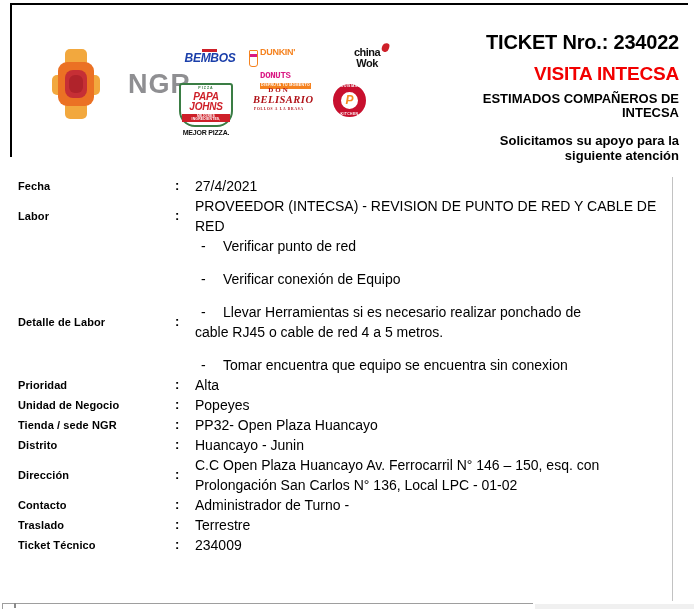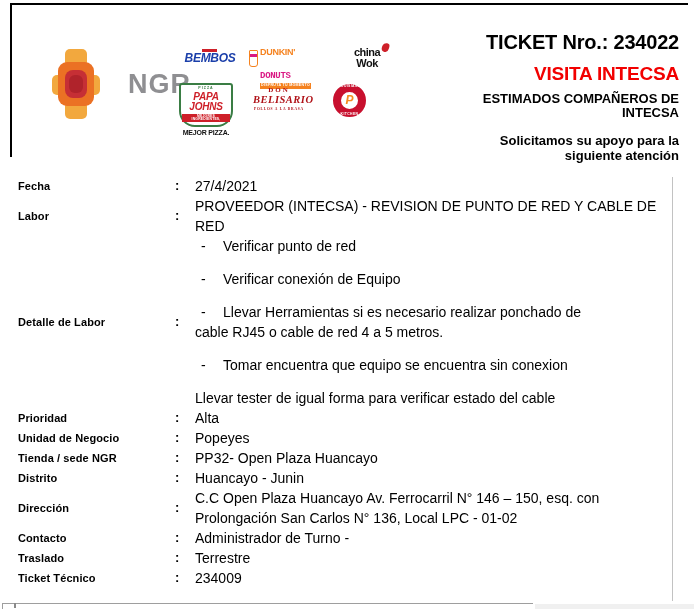--- a/index.html
+++ b/index.html
@@ -191,27 +191,20 @@
 cable RJ45 o cable de red 4 a 5 metros.</span></div>
         </div>
       </div>
       <div class="field-row gap">
         <div class="field-label"></div>
         <div class="field-colon"></div>
         <div class="field-value">
           <div class="field-line"><span class="bullet-dash">-</span><span class="field-text">Tomar encuentra que equipo se encuentra sin conexion</span></div>
         </div>
       </div>
-      <div class="field-row gap">
-        <div class="field-label"></div>
-        <div class="field-colon"></div>
-        <div class="field-value">
-          <div class="field-line"><span class="field-text">Llevar tester de igual forma para verificar estado del cable</span></div>
-        </div>
-      </div>
       <div class="field-row">
         <div class="field-label">Prioridad</div>
         <div class="field-colon">:</div>
         <div class="field-value">
           <div class="field-line"><span class="field-text">Alta</span></div>
         </div>
       </div>
       <div class="field-row">
         <div class="field-label">Unidad de Negocio</div>
         <div class="field-colon">:</div>

